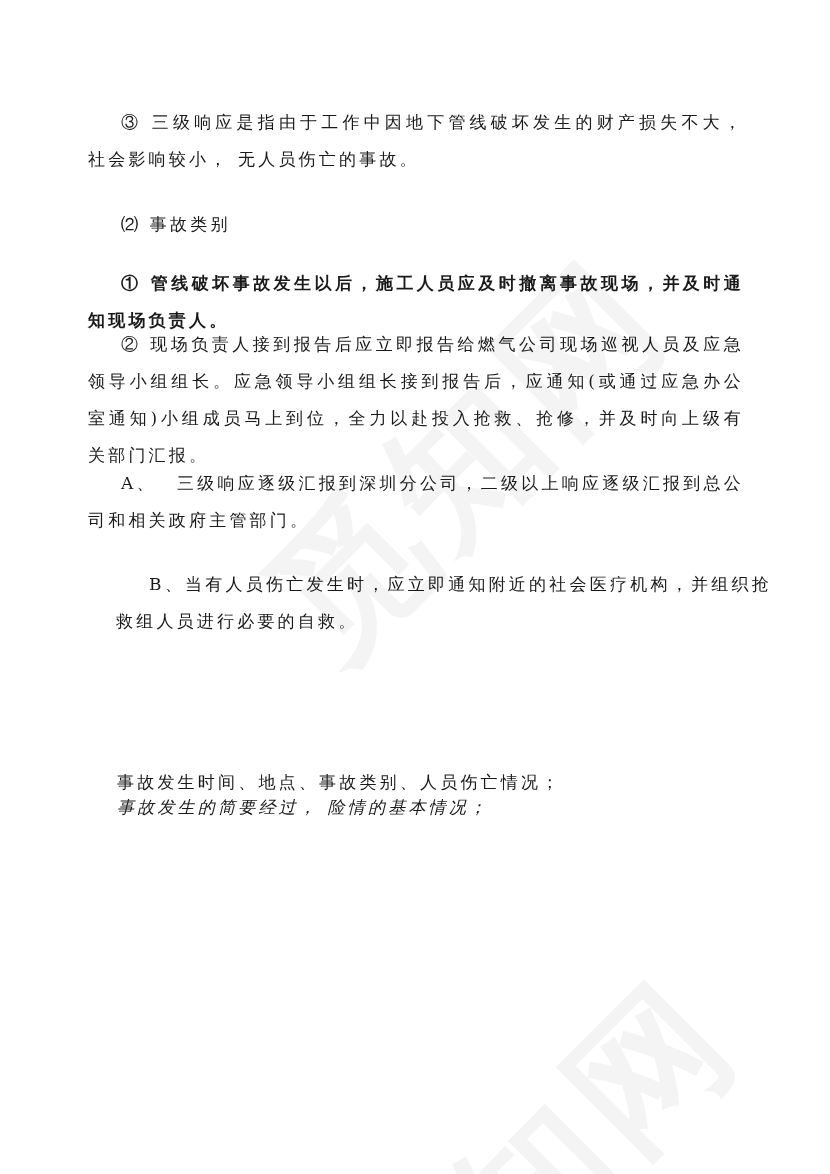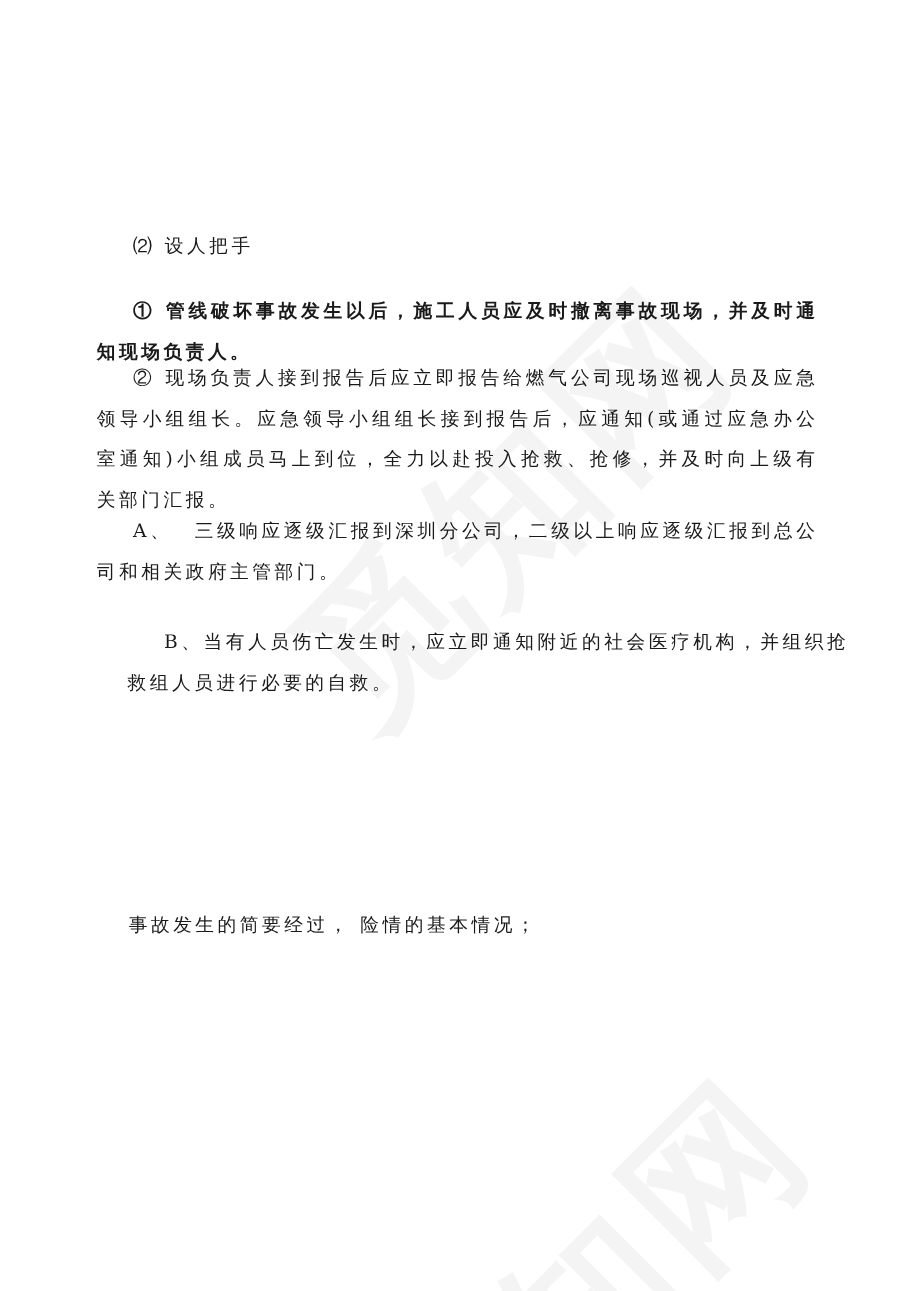--- a/index.html
+++ b/index.html
@@ -15,31 +15,33 @@
         pointer-events: none; letter-spacing: 10px; }
 </style>
 </head>
 <body>
 
 <div class="page">
 
   <div class="wm" style="left:230px; top:360px;">觅知网</div>
   <div class="wm" style="left:300px; top:1080px;">觅知网</div>
 
+  <div class="para indent" style="top:104px;">③ 三级响应是指由于工作中因地下管线破坏发生的财产损失不大， 社会影响较小， 无人员伤亡的事故。</div>
 
-  <div class="para indent" style="top:206px;">⑵ 设人把手</div>
+  <div class="para indent" style="top:206px;">⑵ 事故类别</div>
 
   <div class="para indent" style="top:265px;font-weight:bold;">① 管线破坏事故发生以后，施工人员应及时撤离事故现场，并及时通知现场负责人。</div>
 
   <div class="para indent" style="top:326px;">② 现场负责人接到报告后应立即报告给燃气公司现场巡视人员及应急领导小组组长。应急领导小组组长接到报告后，应通知(或通过应急办公室通知)小组成员马上到位，全力以赴投入抢救、抢修，并及时向上级有关部门汇报。</div>
 
   <div class="para indent" style="top:465px;">A、　三级响应逐级汇报到深圳分公司，二级以上响应逐级汇报到总公司和相关政府主管部门。</div>
 
   <div class="para indent" style="top:566px;margin-left:28px;">B、当有人员伤亡发生时，应立即通知附近的社会医疗机构，并组织抢救组人员进行必要的自救。</div>
 
 
+  <div class="para indent2" style="top:764px;">事故发生时间、地点、事故类别、人员伤亡情况；</div>
 
-  <div class="para indent2" style="top:823px;">事故发生的简要经过， 险情的基本情况；</div>
+  <div class="para indent2" style="top:789px;font-style:italic;">事故发生的简要经过， 险情的基本情况；</div>
 
 
 
 
 </div>
 
 </body></html>

